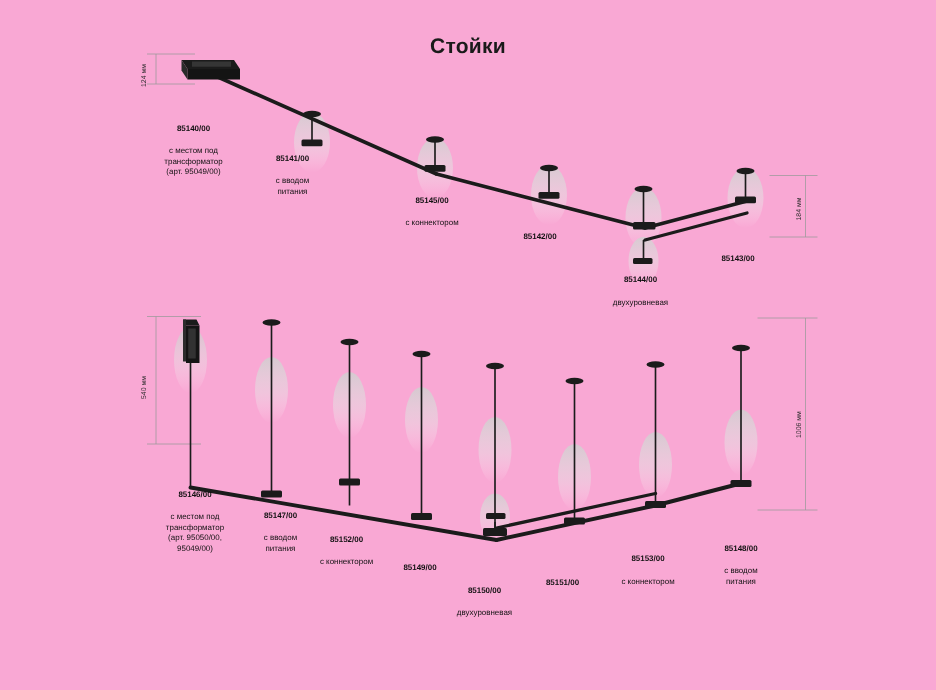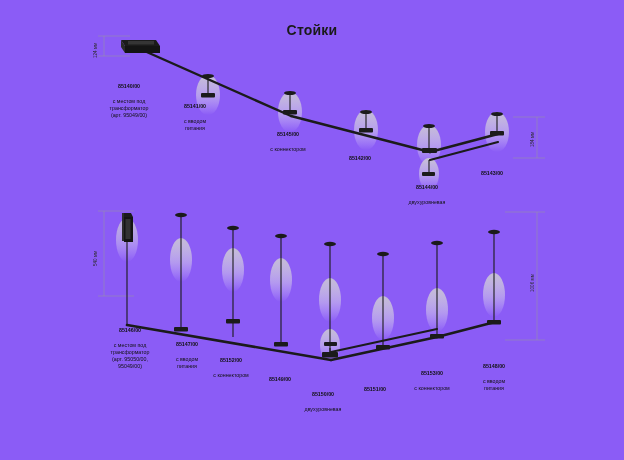--- a/index.html
+++ b/index.html
@@ -4,21 +4,21 @@
 <style>
   html, body {
     margin: 0;
     padding: 0;
     background: #ffffff;
   }
   #page {
     position: relative;
     width: 624px;
     height: 460px;
-    background: #8b5cf6;
+    background: #f9a8d4;
     font-family: "Liberation Sans", sans-serif;
     overflow: hidden;
   }
   #stage {
     position: absolute;
     left: 0;
     top: 0;
     width: 624px;
     height: 460px;
   }

